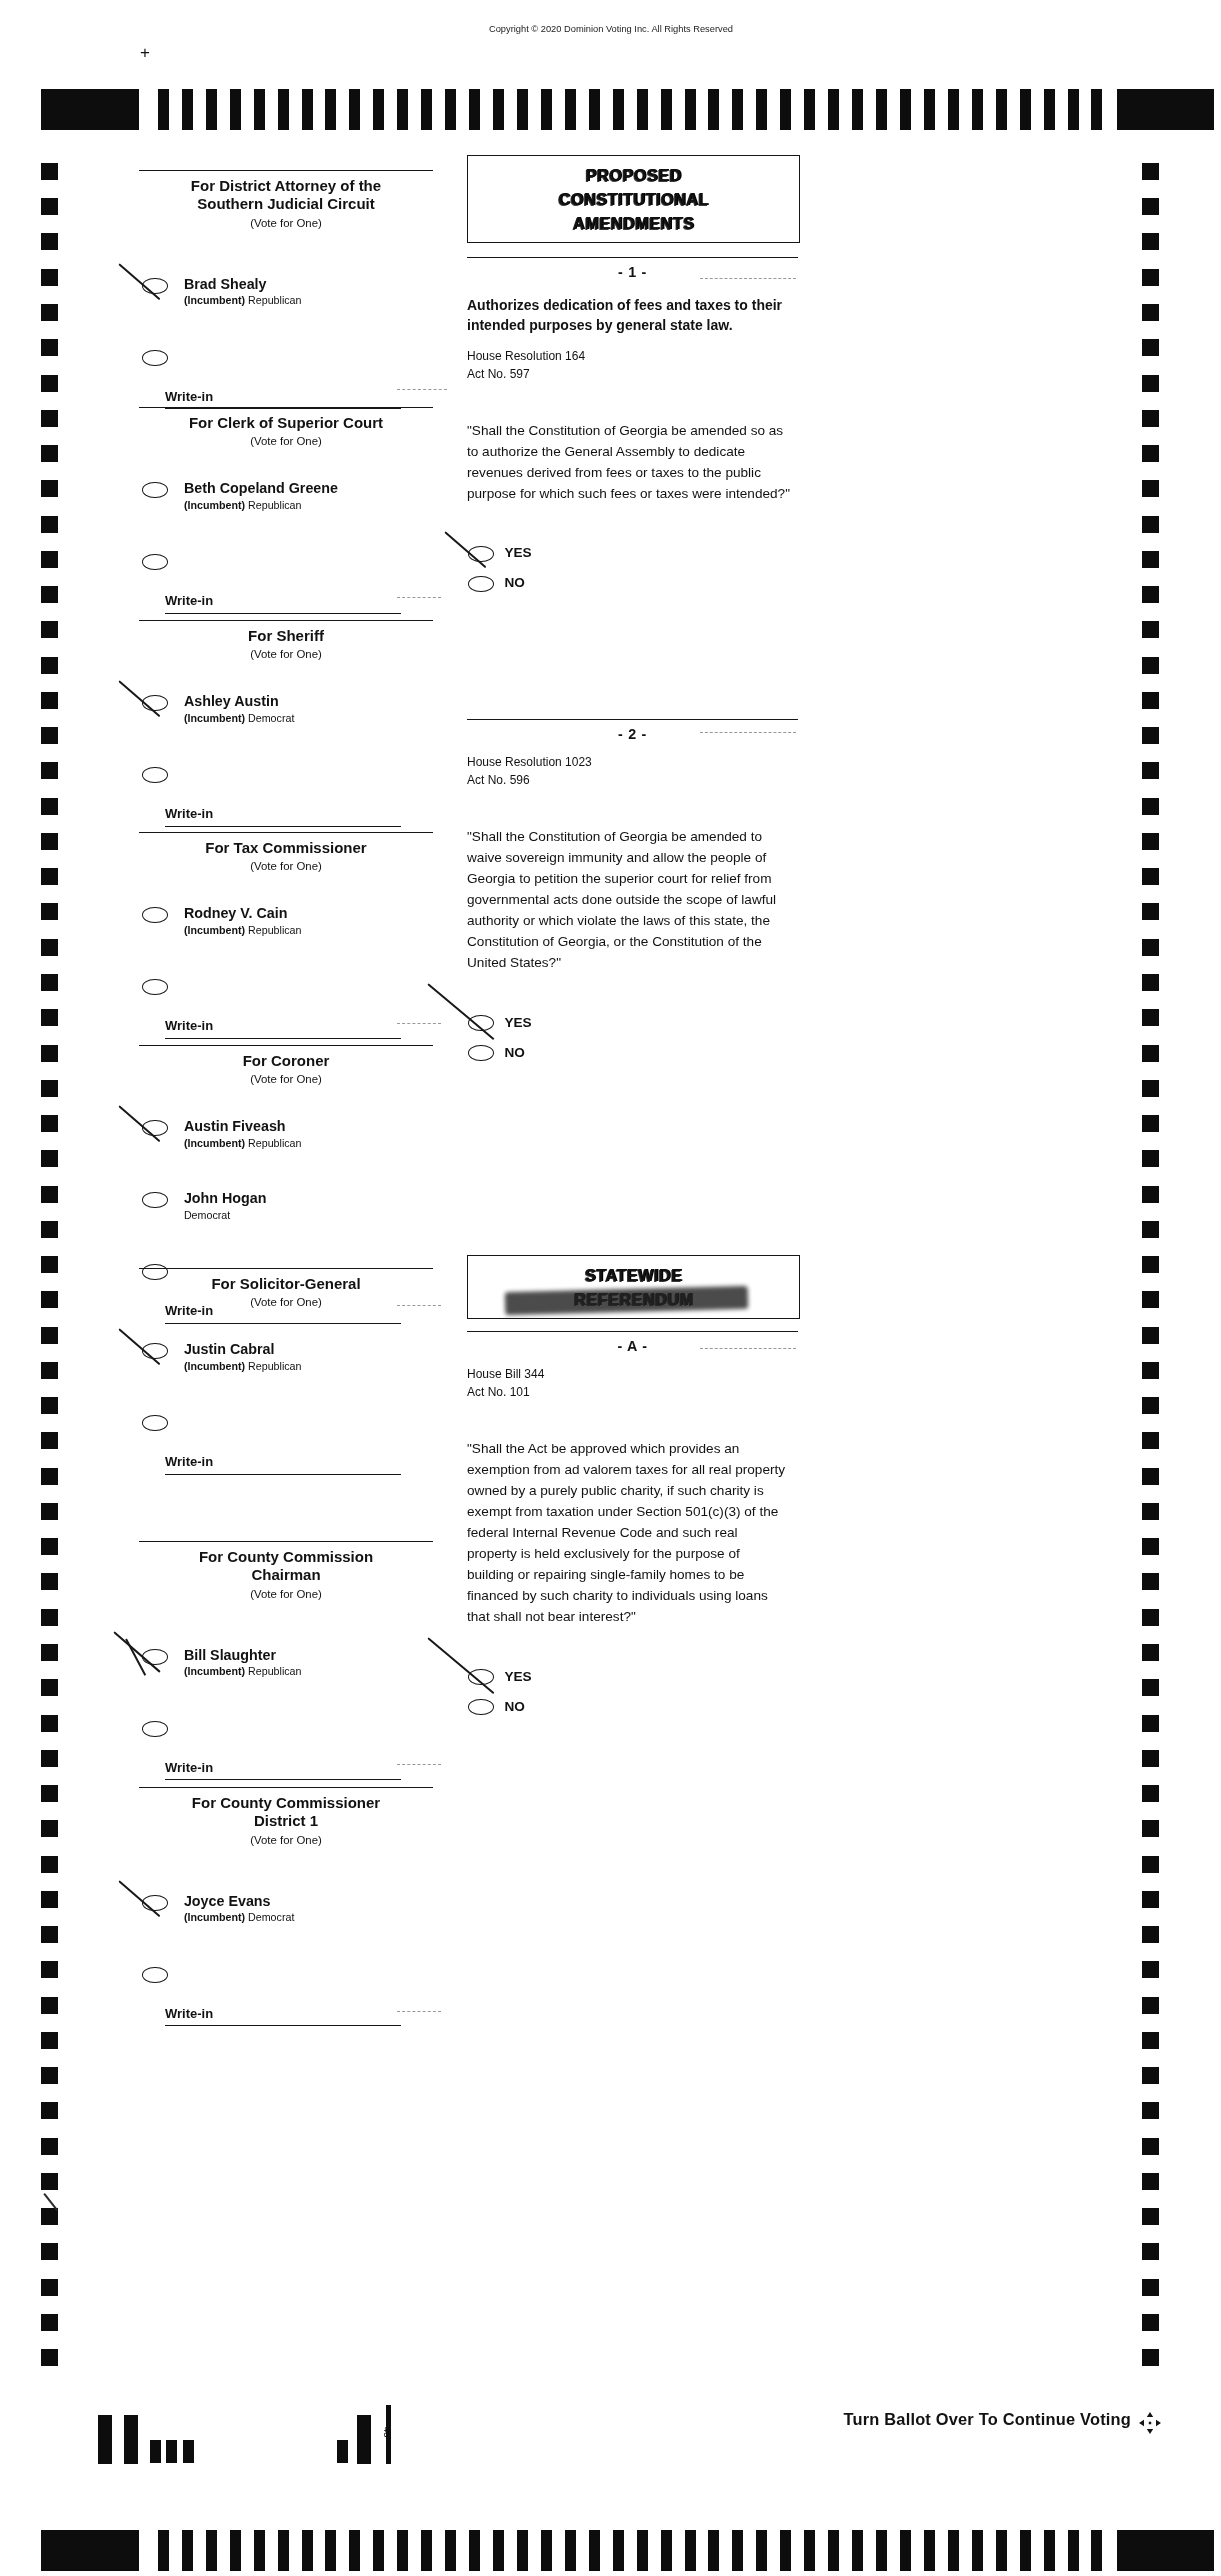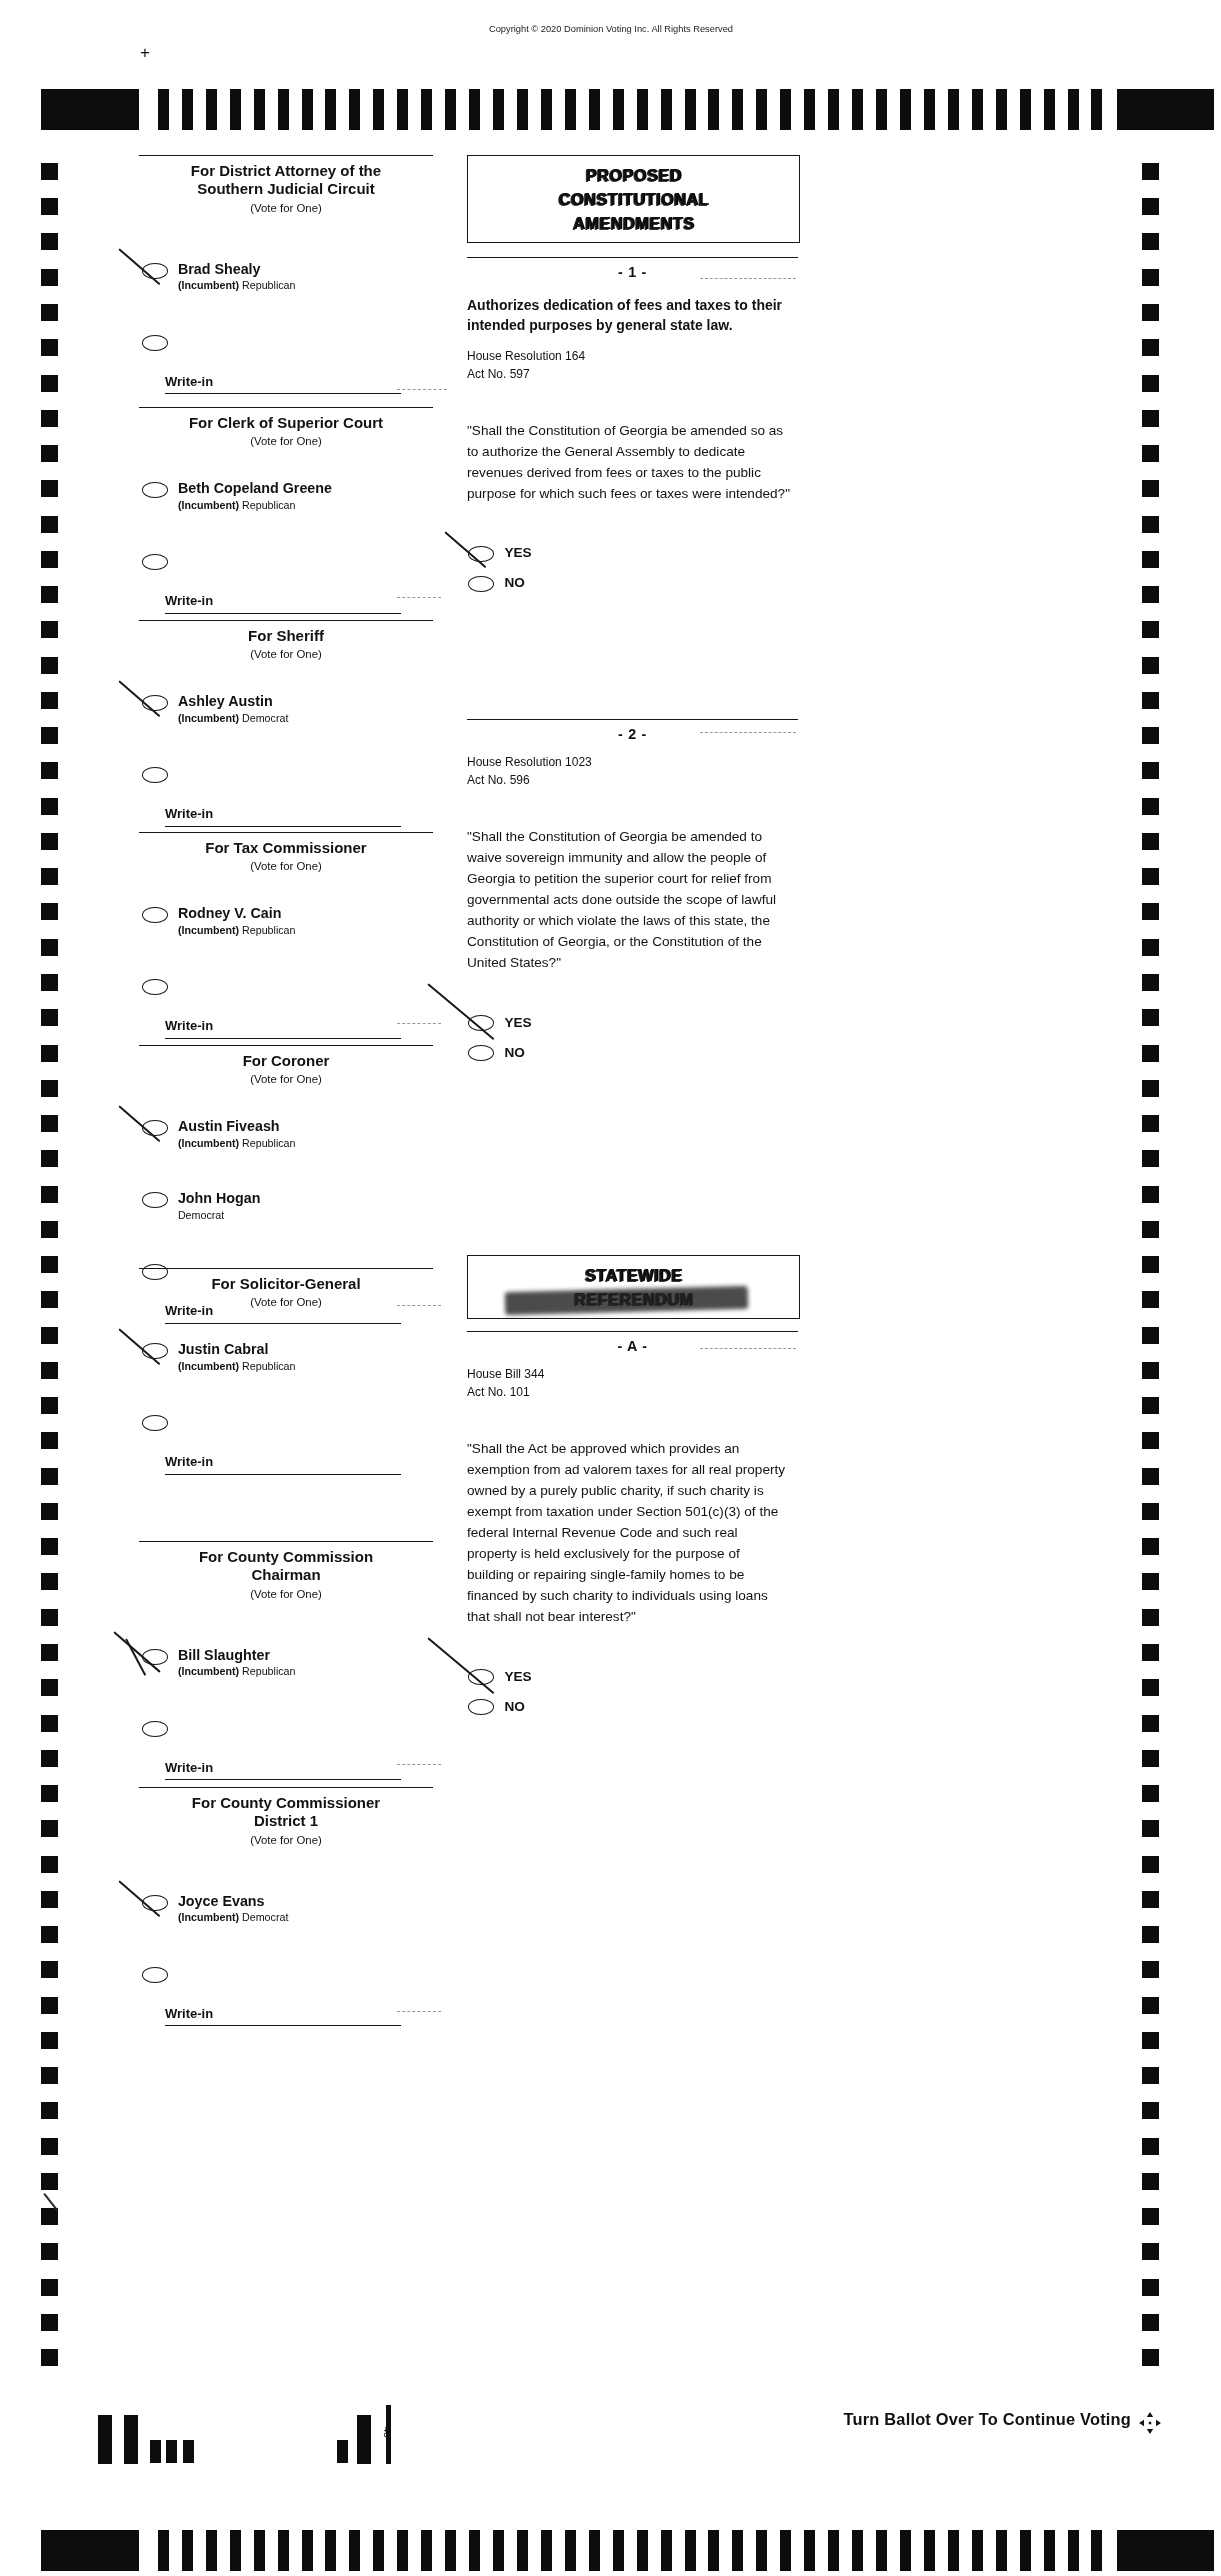--- a/index.html
+++ b/index.html
@@ -13,21 +13,21 @@
   .flick{position:absolute;width:21.4px;height:2.1px;background:#2a2a2a;transform:rotate(52deg)}
 
   .copyright{position:absolute;top:24px;left:0;width:100%;text-align:center;font-size:9.3px;color:#222}
   .regmark{position:absolute;left:140px;top:43px;font-size:17px;color:#111}
 
   
   .race{position:absolute;left:139px;width:294px;border-top:1.4px solid #161616}
   .race-title{max-width:230px;margin:5.7px auto 0;text-align:center;font-size:15px;font-weight:bold;line-height:18.6px}
   .vote-for{text-align:center;font-size:11.4px;line-height:15.7px;margin:2.1px 0 30px}
   .race.tall .vote-for{margin-bottom:44px}
-  .cand{display:flex;gap:10px;padding-left:2.9px;margin-bottom:39px;min-height:33px}
+  .cand{display:flex;gap:16px;padding-left:2.9px;margin-bottom:39px;min-height:33px}
   .cand.empty{min-height:17px;margin-bottom:23px}
   .cand-name{font-size:14.3px;font-weight:bold;line-height:16.4px}
   .cand-detail{font-size:10.7px;line-height:14.3px;margin-top:1.4px}
   .cand-detail b:empty{display:none}
   .write-in{margin-left:26px;width:236px;border-bottom:1.4px solid #161616;padding-bottom:4.3px;font-size:13px;font-weight:bold}
 
   
   .bubble{flex:none;width:24px;height:14.3px;border:1.4px solid #161616;border-radius:50%;
           margin-top:2.1px;position:relative;background:#fff}
   .bubble.marked::after{content:"";position:absolute;left:-24px;top:-15.7px;width:54px;height:2.1px;
@@ -57,21 +57,21 @@
   .stub-num{position:absolute;left:392px;top:2427px;font-size:9.3px;transform:rotate(90deg);transform-origin:left top}
 </style>
 </head>
 <body>
 
 <main class="sheet" id="sheet">
 
   <div class="copyright">Copyright © 2020 Dominion Voting Inc. All Rights Reserved</div>
   <div class="regmark">+</div>
 
-  <section class="race tall" style="top:155px">
+  <section class="race tall" style="top:170px">
     <h2 class="race-title">For District Attorney of the Southern Judicial Circuit</h2>
     <div class="vote-for">(Vote for One)</div>
     <div class="cand">
       <span class="bubble marked"></span>
       <div>
         <div class="cand-name">Brad Shealy</div>
         <div class="cand-detail"><b>(Incumbent)</b> <span>Republican</span></div>
       </div>
     </div>
     <div class="cand empty">

